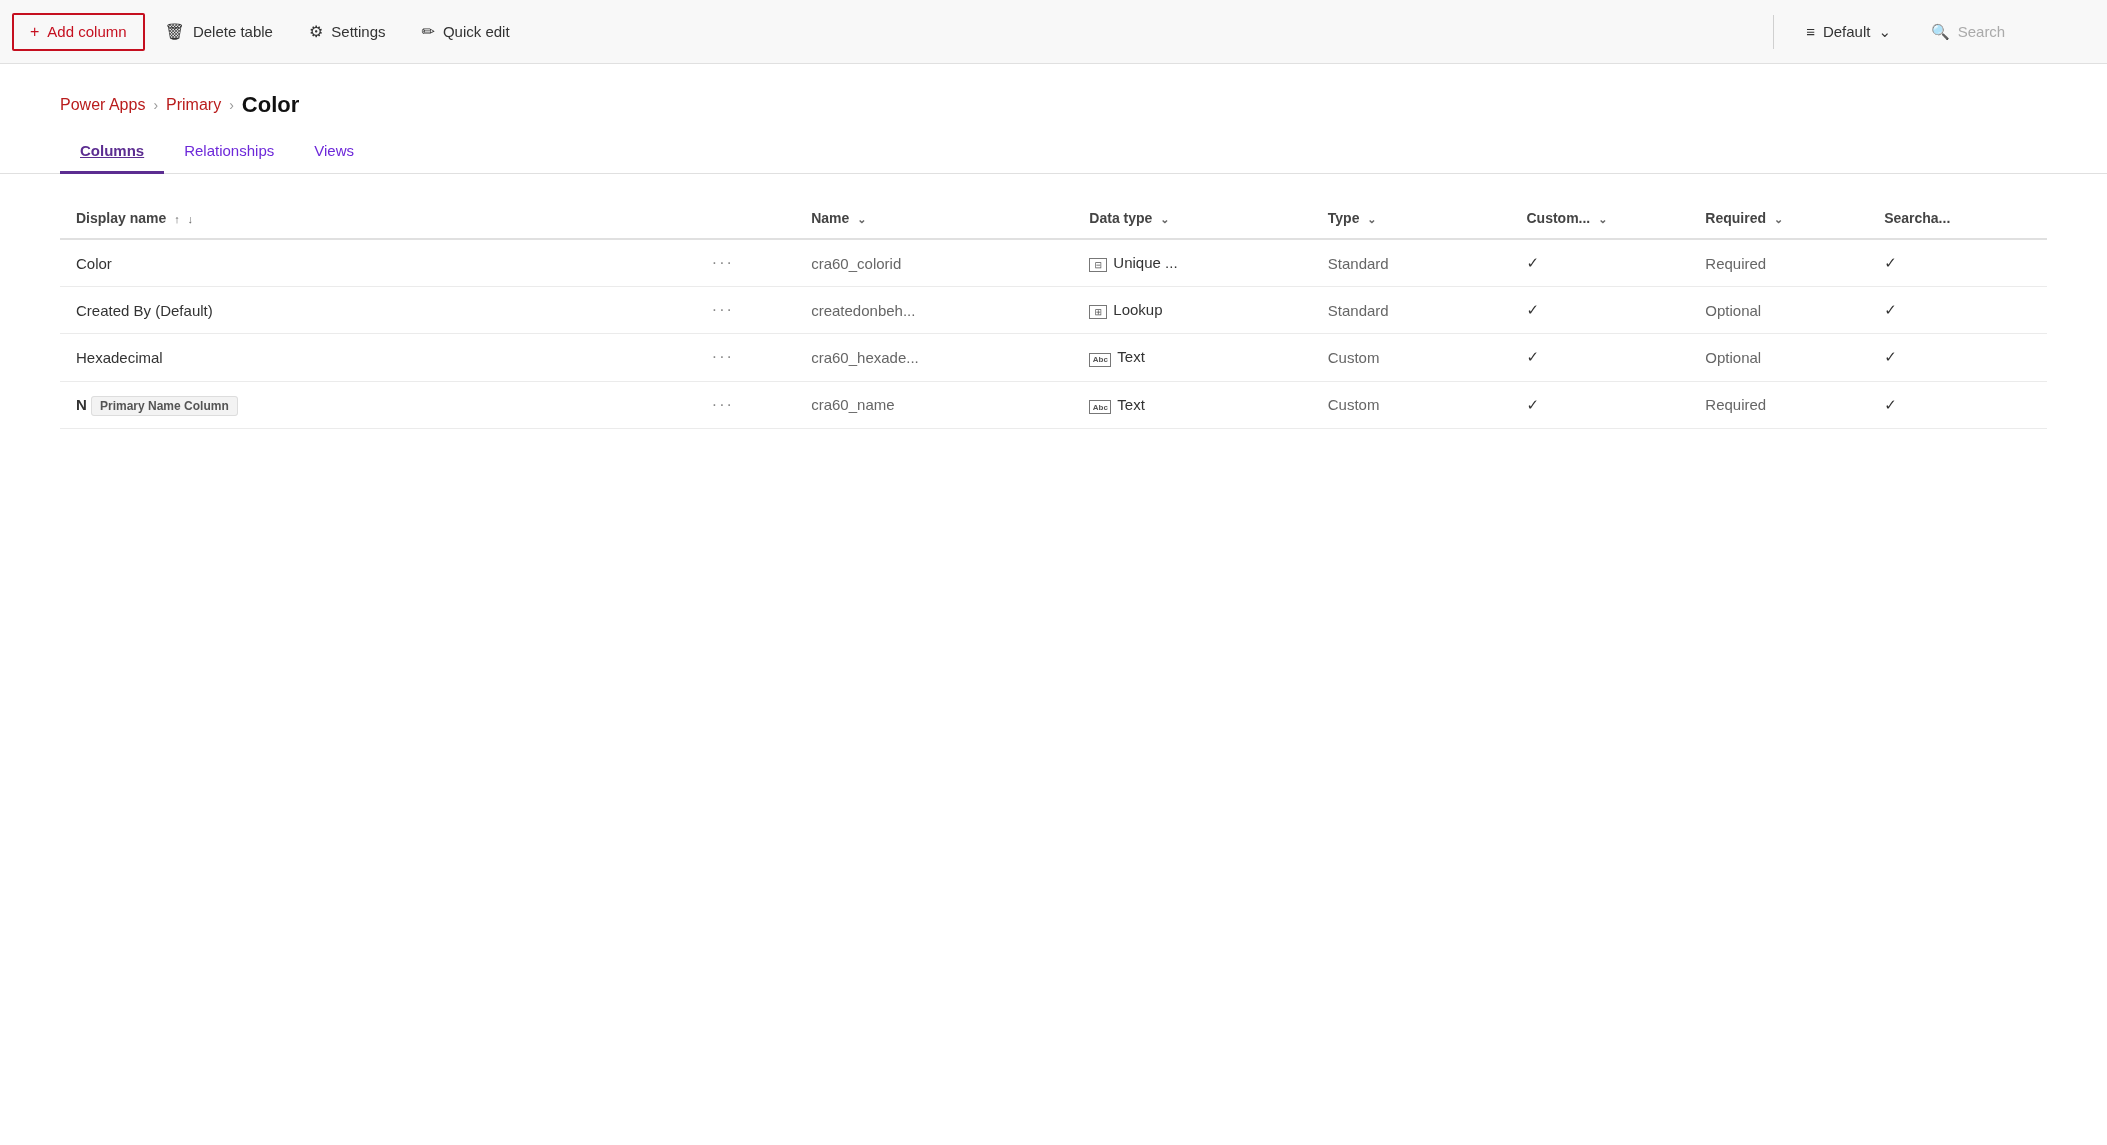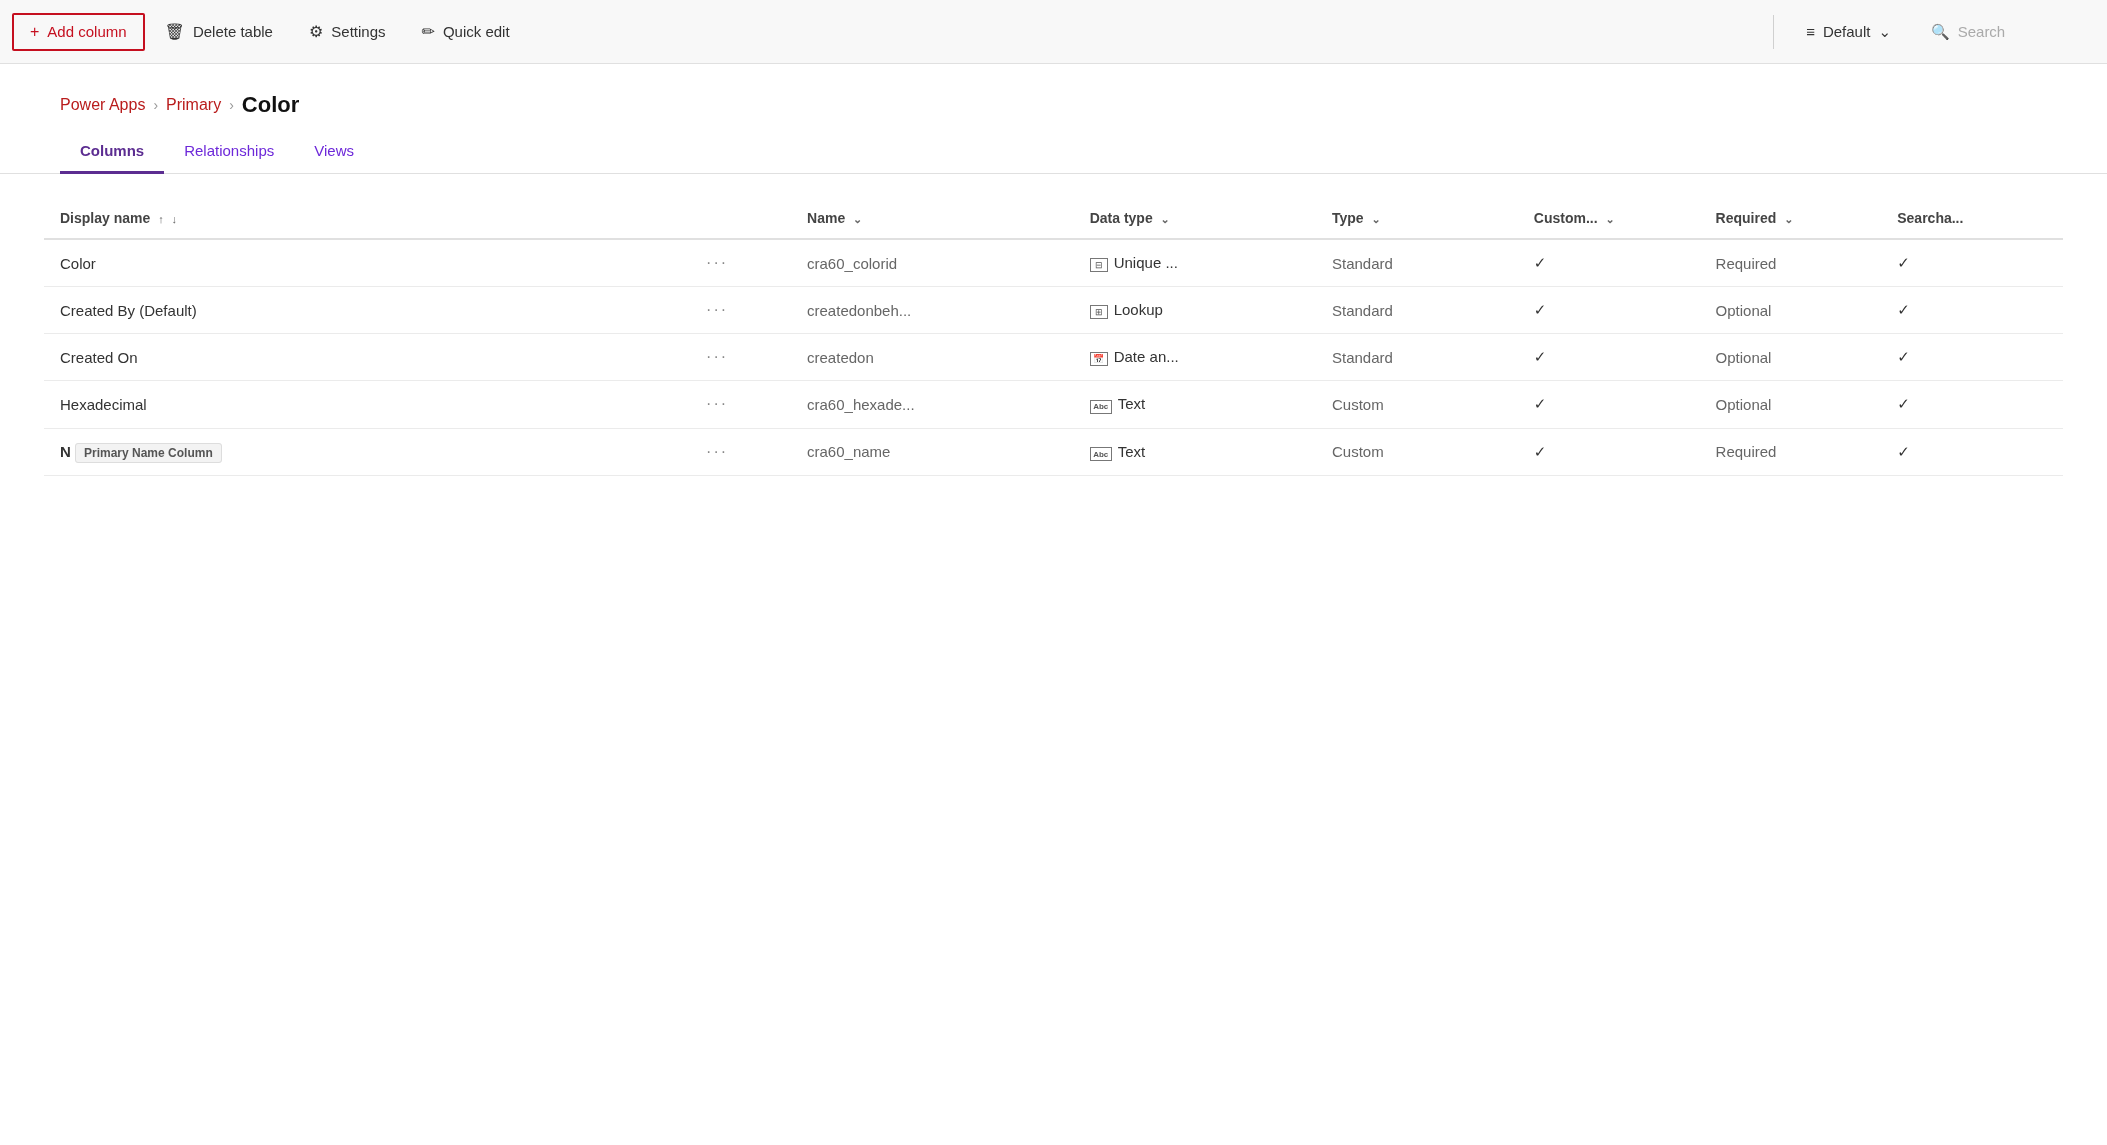--- a/index.html
+++ b/index.html
@@ -92,24 +92,25 @@
       cursor: pointer;
       font-size: 15px;
       color: #6d28d9;
       border-bottom: 3px solid transparent;
       margin-bottom: -1px;
     }
     .tab.active {
       color: #5c2d91;
       border-bottom: 3px solid #5c2d91;
       font-weight: 600;
-    }
-
-    
-    .table-area { padding: 0 44px; }
+      text-decoration: underline;
+    }
+
+    
+    .table-area { padding: 0 60px; }
 
     
     .data-table {
       width: 100%;
       border-collapse: collapse;
     }
     .data-table th {
       text-align: left;
       padding: 12px 16px;
       font-weight: 600;
@@ -273,38 +274,20 @@
     <td style="text-align:left;">
       <span class="checkmark">✓</span>
     </td>
     <td style="color:#666;">Optional</td>
     <td style="text-align:left;">
       <span class="checkmark">✓</span>
     </td>
   </tr>
         <tr>
     <td style="font-weight:400;">
-      Created On 
-    </td>
-    <td>
-      <span class="ellipsis">···</span>
-    </td>
-    <td style="color:#666;">createdon</td>
-    <td><span style="display:inline-flex;align-items:center;justify-content:center;border:1px solid #777;width:18px;height:14px;font-size:9px;margin-right:6px;color:#555;">📅</span>Date an...</td>
-    <td style="color:#666;">Standard</td>
-    <td style="text-align:left;">
-      <span class="checkmark">✓</span>
-    </td>
-    <td style="color:#666;">Optional</td>
-    <td style="text-align:left;">
-      <span class="checkmark">✓</span>
-    </td>
-  </tr>
-        <tr>
-    <td style="font-weight:400;">
       Hexadecimal 
     </td>
     <td>
       <span class="ellipsis">···</span>
     </td>
     <td style="color:#666;">cra60_hexade...</td>
     <td><span style="display:inline-flex;align-items:center;justify-content:center;border:1px solid #777;width:22px;height:14px;font-size:8px;margin-right:6px;color:#555;font-weight:bold;">Abc</span>Text</td>
     <td style="color:#666;">Custom</td>
     <td style="text-align:left;">
       <span class="checkmark">✓</span>

